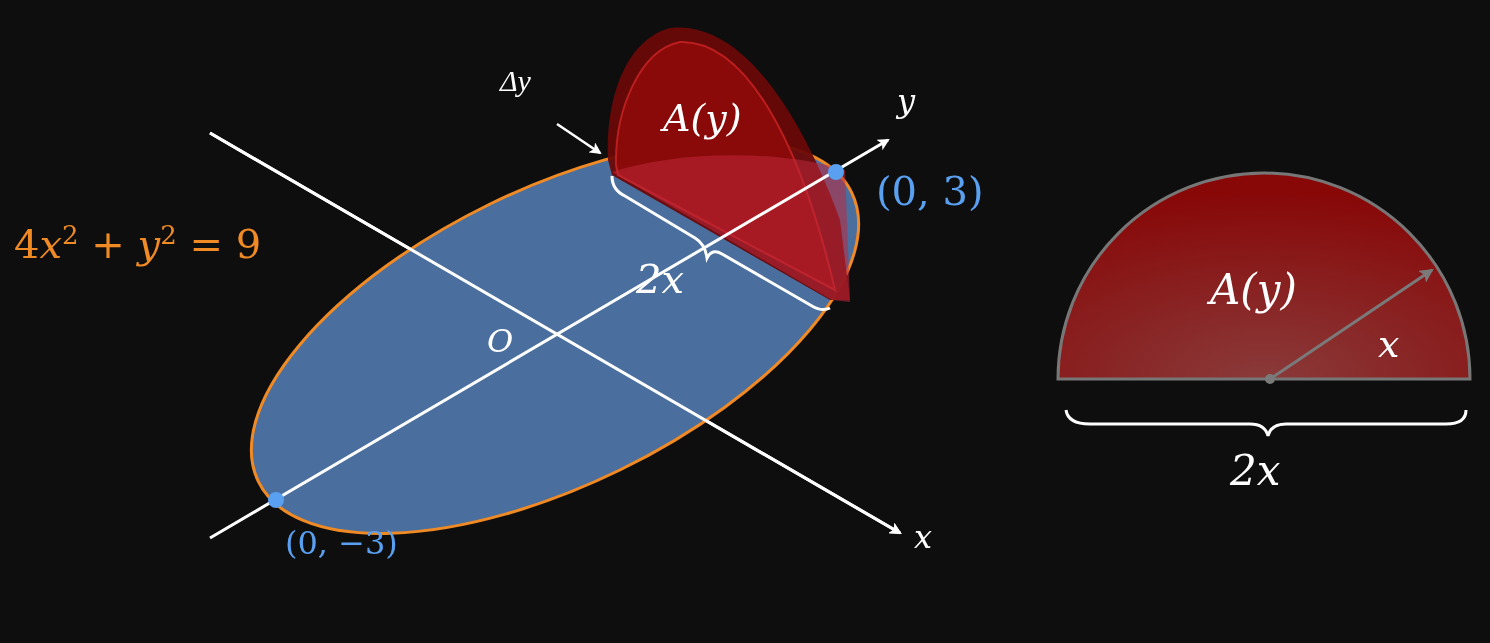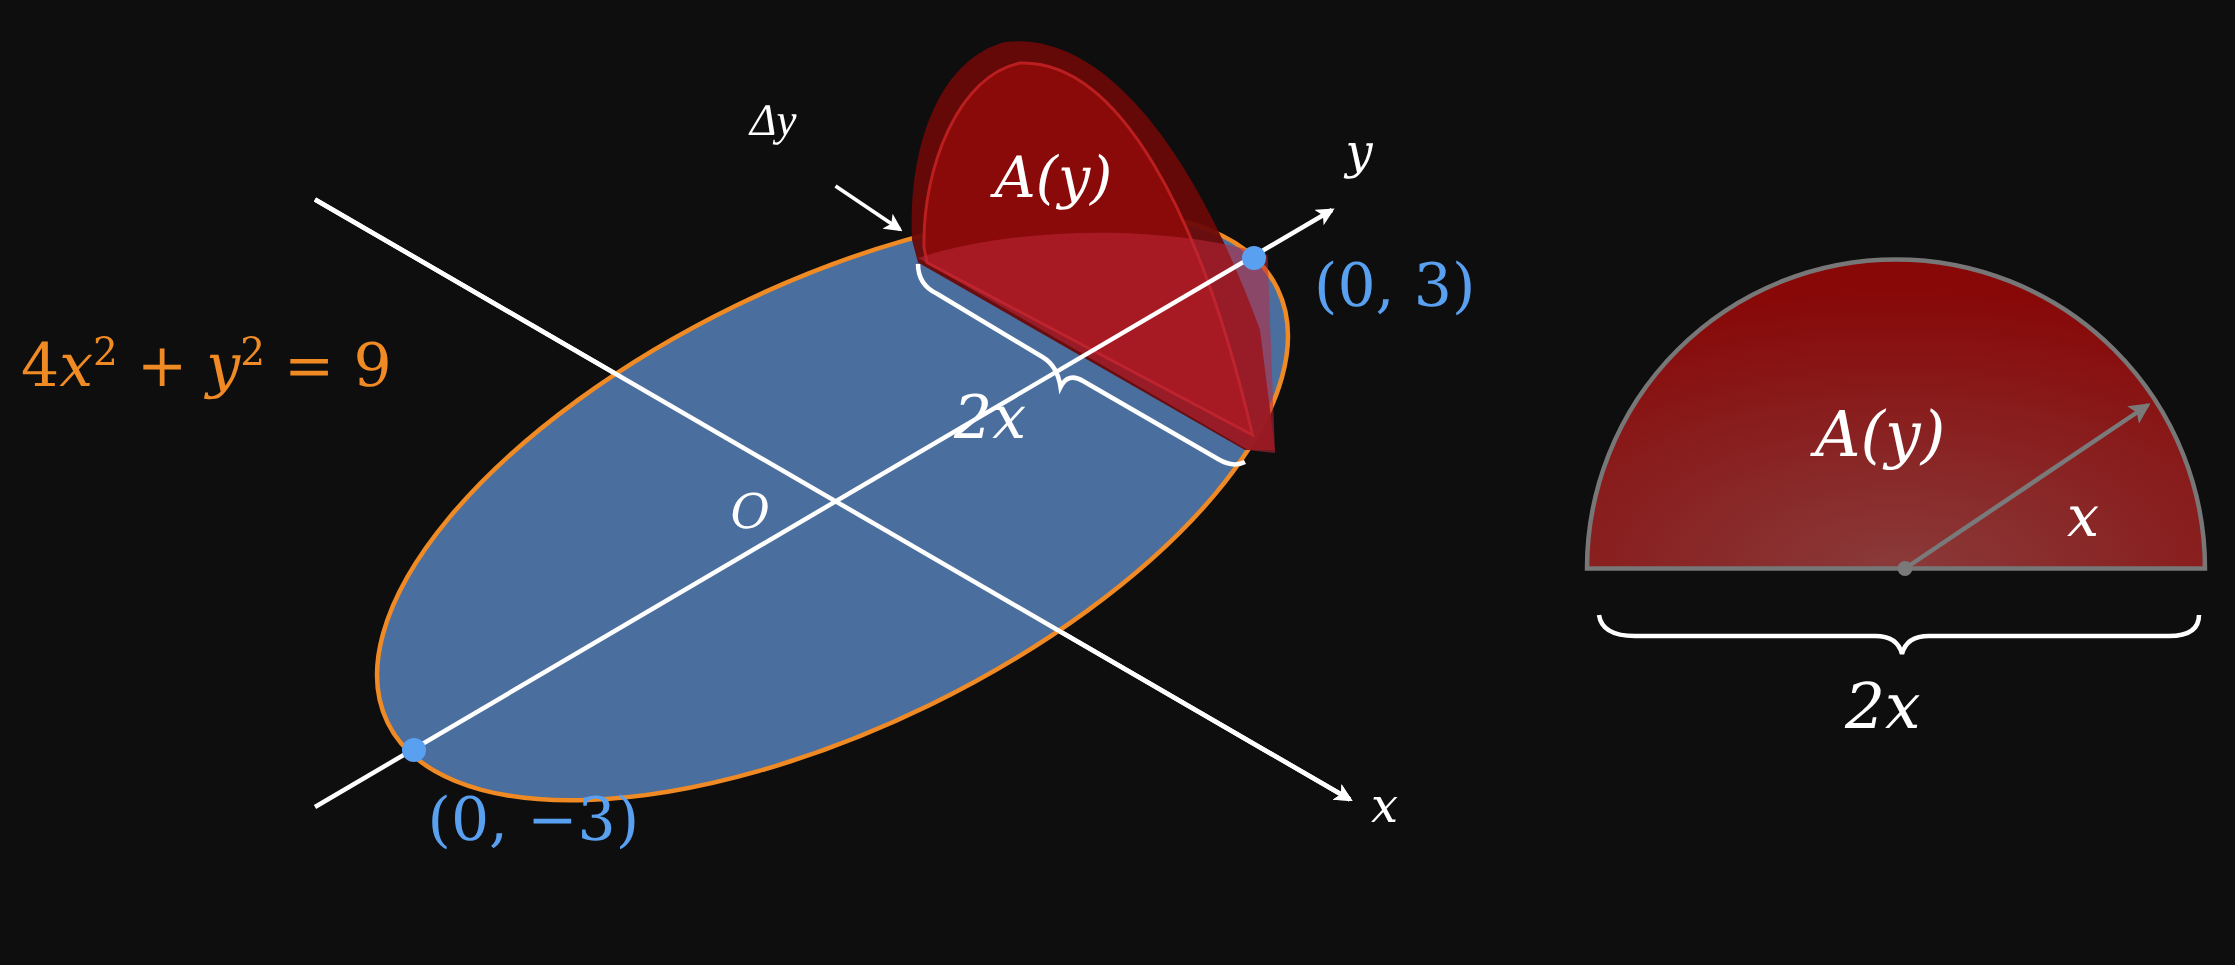--- a/index.html
+++ b/index.html
@@ -65,20 +65,20 @@
   <span class="upright">+</span>
   <span>y</span><sup class="upright" style="font-size:26px">2</sup>
   <span class="upright">=</span>
   <span class="upright">9</span>
 </div>
 
 <div class="math" style="position:absolute;left:487px;top:322px;color:#fff;font-size:32px;">O</div>
 <div class="math" style="position:absolute;left:914px;top:518px;color:#fff;font-size:32px;">x</div>
 <div class="math" style="position:absolute;left:897px;top:82px;color:#fff;font-size:32px;">y</div>
 <div class="math upright" style="position:absolute;left:876px;top:168px;color:#5aa0f0;font-size:40px;font-style:normal;">(0, 3)</div>
-<div class="math upright" style="position:absolute;left:285px;top:524px;color:#5aa0f0;font-size:40px;font-style:normal;">(0, −3)</div>
+<div class="math upright" style="position:absolute;left:285px;top:524px;color:#5aa0f0;font-size:32px;font-style:normal;">(0, −3)</div>
 <div class="math" style="position:absolute;left:500px;top:64px;color:#fff;font-size:30px;font-family:Liberation Serif, serif;">Δy</div>
 <div class="math" style="position:absolute;left:663px;top:96px;color:#fff;font-size:38px;">A(y)</div>
 <div class="math" style="position:absolute;left:636px;top:256px;color:#fff;font-size:40px;">2x</div>
 
 <div class="math" style="position:absolute;left:1210px;top:265px;color:#fff;font-size:42px;">A(y)</div>
 <div class="math" style="position:absolute;left:1378px;top:322px;color:#fff;font-size:38px;">x</div>
 <div class="math" style="position:absolute;left:1230px;top:446px;color:#fff;font-size:42px;">2x</div>
 
 </body></html>

